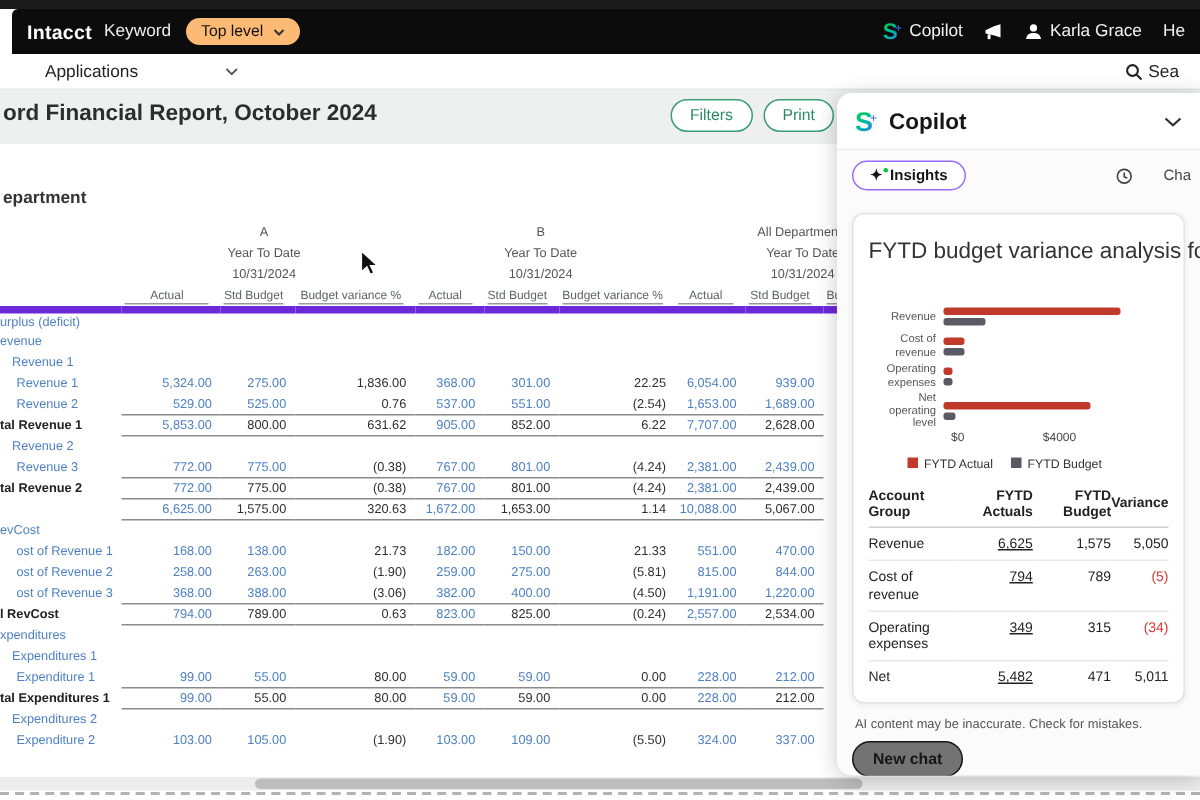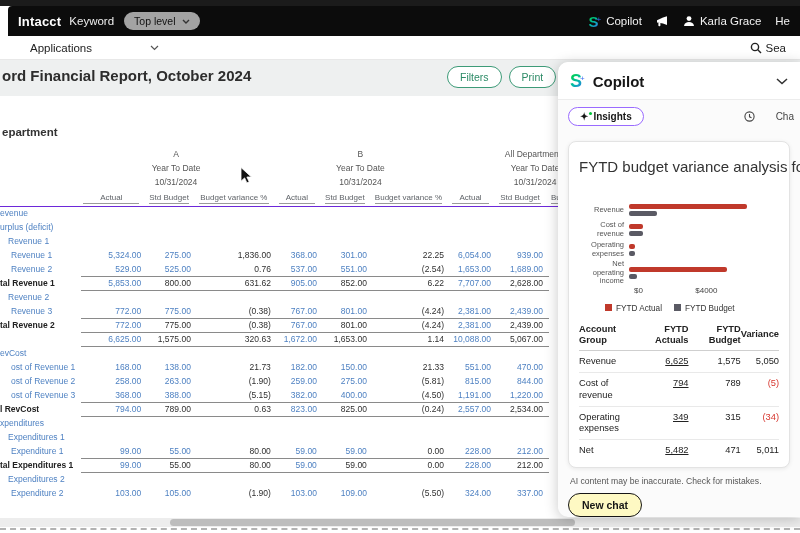--- a/index.html
+++ b/index.html
@@ -7,21 +7,21 @@
     font-family:"Liberation Sans", sans-serif; position:relative; }
   .abs { position:absolute; }
 
   
   .top-edge { left:0; top:0; width:800px; height:6px; background:#1b1b1b; }
   .topbar { left:8px; top:6px; right:0; height:30px; background:#0c0c0c;
     display:flex; align-items:center; padding:0 10px; color:#fff;
     border-radius:4px 0 0 0; }
   .brand { font-weight:bold; font-size:13px; letter-spacing:.2px; }
   .kw { font-size:11.5px; margin-left:8px; color:#eee; }
-  .pill-white { margin-left:10px; background:#a3a3a3; color:#111; border:none;
+  .pill-white { margin-left:10px; background:#fdba74; color:#111; border:none;
     border-radius:999px; padding:3px 10px; font-size:10.5px; display:flex;
     align-items:center; gap:6px; cursor:pointer; }
   .topbar-right { margin-left:auto; display:flex; align-items:center; gap:14px; }
   .tb-item { display:flex; align-items:center; gap:5px; font-size:11.5px; color:#f2f2f2; }
   .sage-s { font-weight:bold; font-size:15px;
     background:linear-gradient(135deg,#00d639 10%,#00b8a9 55%,#3b6ff0 95%);
     -webkit-background-clip:text; background-clip:text; color:transparent; }
   .sage-plus { font-size:8px; color:#3b6ff0; vertical-align:super; margin-left:-2px; }
 
   
@@ -46,21 +46,21 @@
     font-size:8.5px; color:#333; }
   table.fin td, table.fin th { padding:0 6px 0 0; height:14px; font-weight:normal;
     white-space:nowrap; overflow:hidden; }
   .c-lab { width:66px; } .c0{width:66px;} .c1{width:47px;} .c2{width:80px;}
   .c3{width:46px;} .c4{width:50px;} .c5{width:77px;} .c6{width:47px;}
   .c7{width:52px;} .c8{width:60px;}
   .grp-name { text-align:center; color:#555; font-size:8.5px; height:15px; }
   .grp-sub { text-align:center; color:#555; font-size:8.5px; }
   .subhead div { border-bottom:1px solid #9a9a9a; text-align:center; color:#5f6368;
     font-size:8px; padding:2px 0 1px; margin:0 2px; }
-  tr.subhead th { border-bottom:1px solid #6d28d9; height:17px; }
+  tr.subhead th { border-bottom:5px solid #6d28d9; height:17px; }
   td.val { text-align:right; }
   .blue { color:#4e81c2; cursor:pointer; }
   .dark { color:#2f2f2f; }
   td.lab { text-align:left; padding-left:2px; }
   tr.total td.lab, tr.grand td.lab { font-weight:bold; color:#222; }
   tr.total td.val, tr.grand td.val { border-top:1px solid #8a8a8a; border-bottom:1px solid #8a8a8a; }
   .ind1 { padding-left:8px !important; } .ind2 { padding-left:11px !important; }
 
   
   .cursor { left:240px; top:167px; z-index:50; }
@@ -109,21 +109,21 @@
   table.ctab th { text-align:right; font-weight:bold; padding:3px 0 5px;
     border-bottom:1px solid #cfcfcf; font-size:9.3px; line-height:1.15; }
   table.ctab th:first-child { text-align:left; width:56px; }
   table.ctab td { text-align:right; padding:5px 0; border-bottom:1px solid #e9e9e9;
     line-height:1.2; vertical-align:top; }
   table.ctab td:first-child { text-align:left; }
   table.ctab tr:last-child td { border-bottom:none; }
   .lnk { text-decoration:underline; cursor:pointer; }
   .neg { color:#d7372f; }
   .disclaimer { font-size:8.6px; color:#555; margin:8px 12px 0; }
-  .newchat { margin:7px 0 0 10px; background:#fef9c3; border:1.5px solid #161616;
+  .newchat { margin:7px 0 0 10px; background:#737373; border:1.5px solid #161616;
     border-radius:15px; padding:5px 13px; font-size:10.5px; font-weight:bold;
     color:#161616; cursor:pointer; font-family:"Liberation Sans",sans-serif; }
   svg.ico { display:block; }
 </style>
 </head>
 <body>
 
 <div class="abs top-edge"></div>
 
 <div class="abs topbar">
@@ -242,33 +242,33 @@
         <th>
           <div>Std Budget</div>
         </th>
         <th>
           <div>Budget variance %</div>
         </th>
       </tr>
     </thead>
   <tbody>
       <tr class="section">
+        <td class="lab blue">urplus (deficit)</td>
+        <td class="val"></td>
+        <td class="val"></td>
+        <td class="val"></td>
+        <td class="val"></td>
+        <td class="val"></td>
+        <td class="val"></td>
+        <td class="val"></td>
+        <td class="val"></td>
+        <td class="val"></td>
+      </tr>
+      <tr class="section">
         <td class="lab blue">evenue</td>
-        <td class="val"></td>
-        <td class="val"></td>
-        <td class="val"></td>
-        <td class="val"></td>
-        <td class="val"></td>
-        <td class="val"></td>
-        <td class="val"></td>
-        <td class="val"></td>
-        <td class="val"></td>
-      </tr>
-      <tr class="section">
-        <td class="lab blue">urplus (deficit)</td>
         <td class="val"></td>
         <td class="val"></td>
         <td class="val"></td>
         <td class="val"></td>
         <td class="val"></td>
         <td class="val"></td>
         <td class="val"></td>
         <td class="val"></td>
         <td class="val"></td>
       </tr>
@@ -401,21 +401,21 @@
         <td class="val blue">275.00</td>
         <td class="val dark">(5.81)</td>
         <td class="val blue">815.00</td>
         <td class="val blue">844.00</td>
         <td class="val"></td>
       </tr>
       <tr class="data">
         <td class="lab ind2 blue">ost of Revenue 3</td>
         <td class="val blue">368.00</td>
         <td class="val blue">388.00</td>
-        <td class="val dark">(5.15)</td>
+        <td class="val dark">(3.06)</td>
         <td class="val blue">382.00</td>
         <td class="val blue">400.00</td>
         <td class="val dark">(4.50)</td>
         <td class="val blue">1,191.00</td>
         <td class="val blue">1,220.00</td>
         <td class="val"></td>
       </tr>
       <tr class="total">
         <td class="lab ">l RevCost</td>
         <td class="val blue">794.00</td>
@@ -553,21 +553,21 @@
           </div>
         </div>
         <div class="ch-row">
           <div class="ch-lab">Operating expenses</div>
           <div class="ch-bars">
             <div class="bar" style="background: rgb(192, 57, 43); width: 6.21615px;"></div>
             <div class="bar" style="background: rgb(90, 90, 100); width: 5.61057px;"></div>
           </div>
         </div>
         <div class="ch-row">
-          <div class="ch-lab">Net operating income</div>
+          <div class="ch-lab">Net operating level</div>
           <div class="ch-bars">
             <div class="bar" style="background: rgb(192, 57, 43); width: 97.6417px;"></div>
             <div class="bar" style="background: rgb(90, 90, 100); width: 8.38913px;"></div>
           </div>
         </div>
       </div>
     <div class="axis">
         <span class="t0">$0</span>
         <span class="t1" style="left: 61.2453px;">$4000</span>
       </div>

